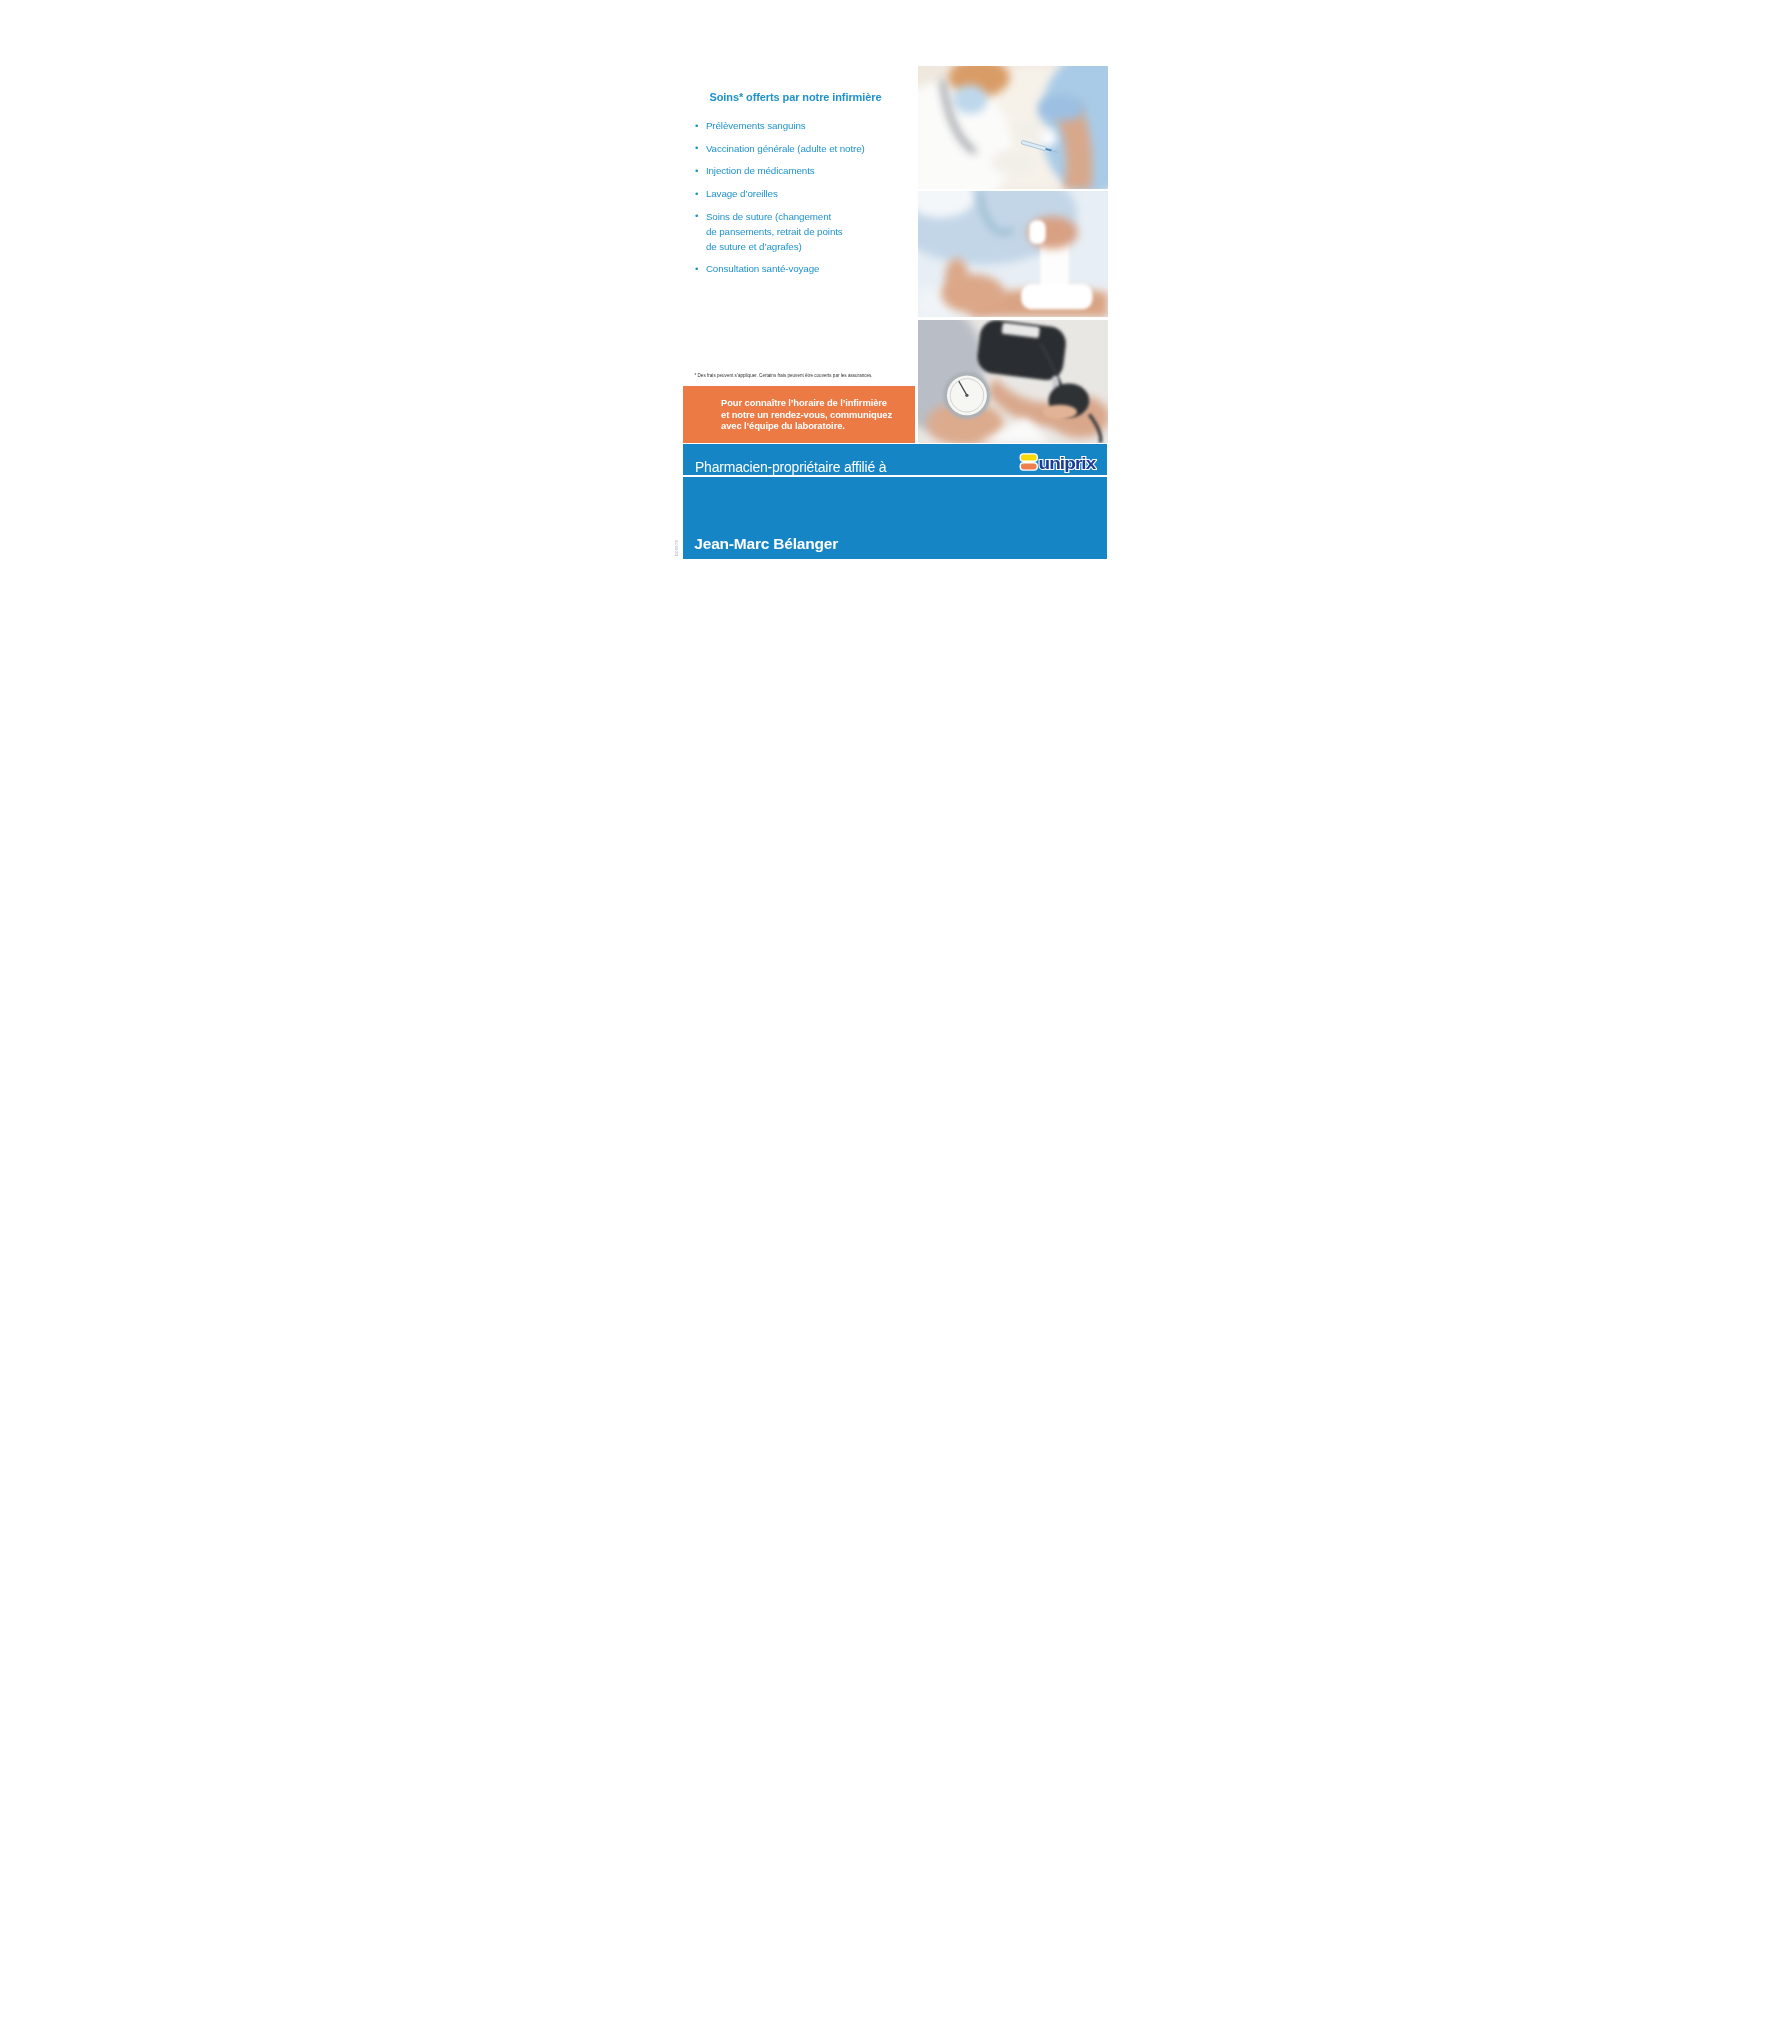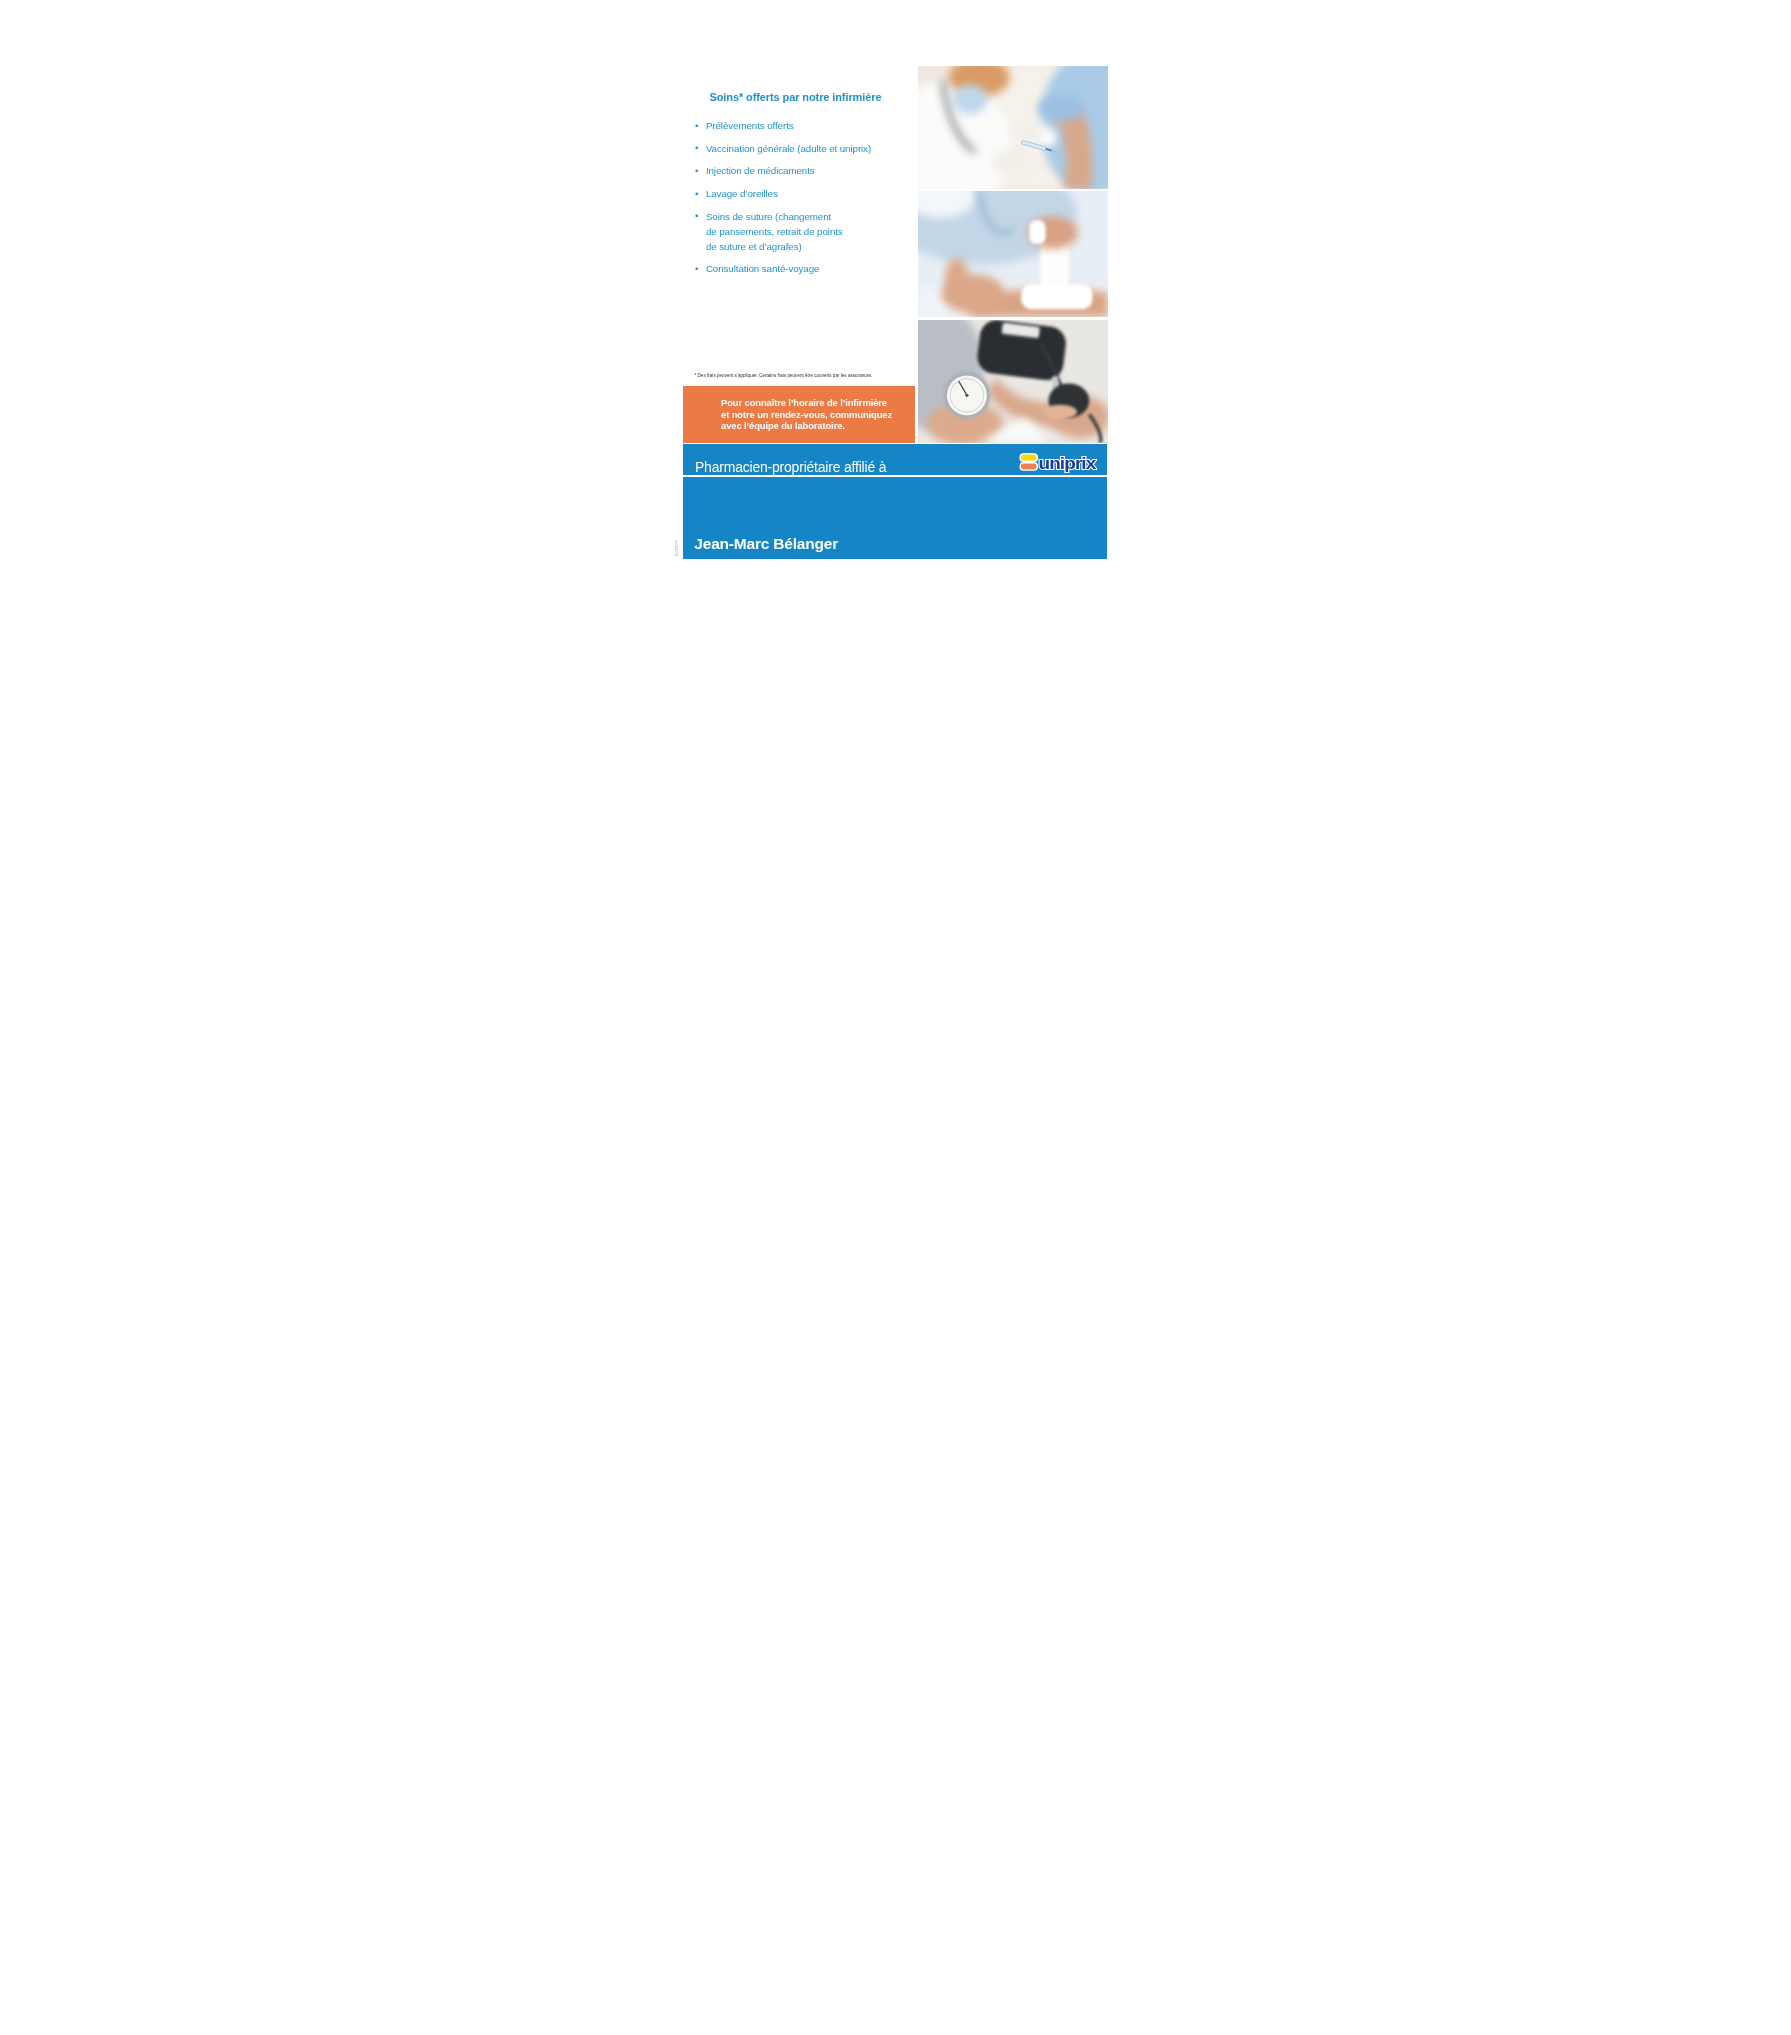--- a/index.html
+++ b/index.html
@@ -58,24 +58,24 @@
 </head>
 <body>
 
 <div class="poster">
 
 
   <section class="services">
     <h2>Soins* offerts par notre infirmière</h2>
     <ul>
       <li>
-          <span>Prélèvements offerts</span>
-        </li>
-      <li>
-          <span>Vaccination générale (adulte et uniprix)</span>
+          <span>Prélèvements sanguins</span>
+        </li>
+      <li>
+          <span>Vaccination générale (adulte et notre)</span>
         </li>
       <li>
           <span>Injection de médicaments</span>
         </li>
       <li>
           <span>Lavage d’oreilles</span>
         </li>
       <li>
         <span>Soins de suture (changement</span>
         <span>de pansements, retrait de points</span>

